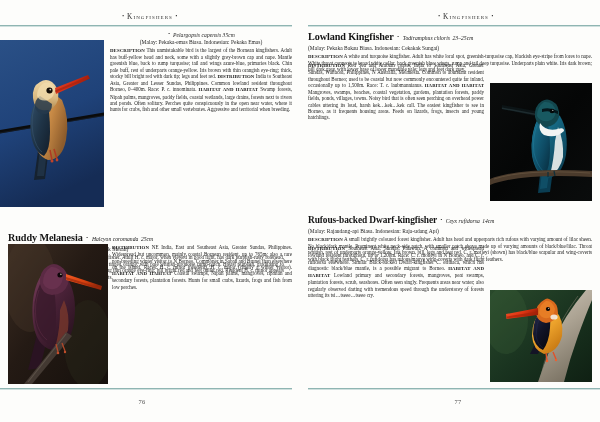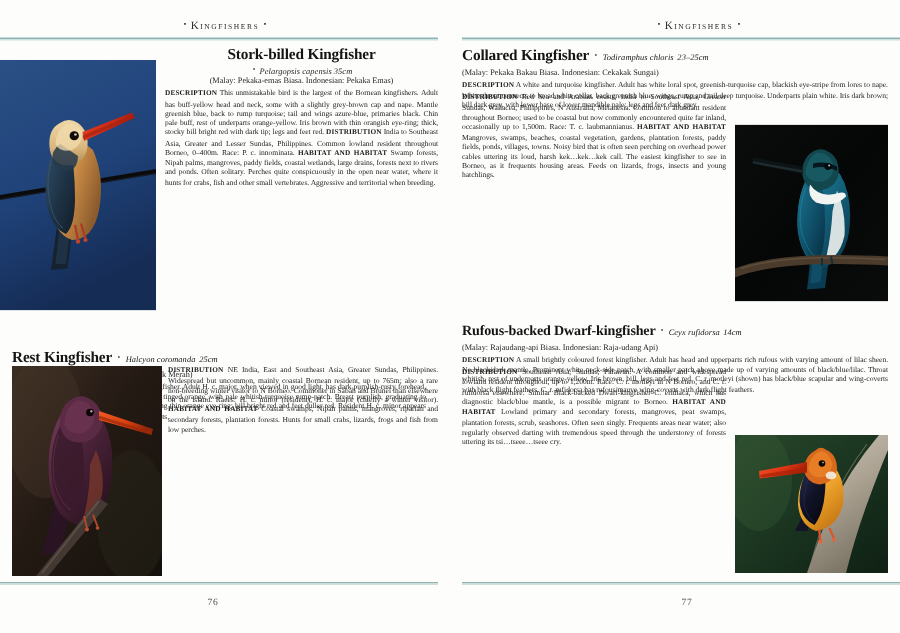--- a/index.html
+++ b/index.html
@@ -158,43 +158,40 @@
         <path d="M55 48 L88 35 L90 38.5 L56 54 Z" fill="url(#billg)"></path>
         <path d="M55 50.5 L88 36.5 L89 38.6 L55.5 52.6 Z" fill="#a82410" opacity="0.75"></path>
 
         <path d="M50 110 L52 120 M54 109 L57 119" stroke="#b03a22" stroke-width="1.5" fill="none"></path>
         <circle cx="52" cy="121" r="1.5" fill="#c24328"></circle>
         <circle cx="57" cy="120" r="1.4" fill="#c24328"></circle>
       </svg>
     </div>
 
     <div class="account" id="acct-stork">
-      <div class="sp-title">
-        <span>Stork-billed Kingfisher</span>
-      </div>
       <div class="vern">
         <span class="sq">▪</span>
         <span class="sci">Pelargopsis capensis</span>
         <span class="sci len">35cm</span>
         <br>
         <span>(Malay: Pekaka-emas Biasa. Indonesian: Pekaka Emas)</span>
       </div>
       <p class="body">
         <b class="caps">DESCRIPTION</b>
         <span>This unmistakable bird is the largest of the Bornean kingfishers. Adult has buff-yellow head and neck, some with a slightly grey-brown cap and nape. Mantle greenish blue, back to rump turquoise; tail and wings azure-blue, primaries black. Chin pale buff, rest of underparts orange-yellow. Iris brown with thin orangish eye-ring; thick, stocky bill bright red with dark tip; legs and feet red.</span>
         <b class="caps">DISTRIBUTION</b>
         <span>India to Southeast Asia, Greater and Lesser Sundas, Philippines. Common lowland resident throughout Borneo, 0–400m. Race: P. c. innominata.</span>
         <b class="caps">HABITAT AND HABITAT</b>
         <span>Swamp forests, Nipah palms, mangroves, paddy fields, coastal wetlands, large drains, forests next to rivers and ponds. Often solitary. Perches quite conspicuously in the open near water, where it hunts for crabs, fish and other small vertebrates. Aggressive and territorial when breeding.</span>
       </p>
     </div>
 
     <div class="account" id="ruddy-flow">
       <div class="sp-title" style="padding-left:8px;">
-        <span>Rest Kingfisher</span>
+        <span>Ruddy Melanesia</span>
         <span class="sq">▪</span>
         <span class="sci">Halcyon coromanda</span>
         <span class="sci len">25cm</span>
       </div>
       <div class="vern" style="padding-left:8px;">(Malay: Pekaka Belacan. Indonesian: Cekakak Merah)</div>
       <p class="body" style="padding-left:8px;width:284px;box-sizing:border-box;">
         <b class="caps">DESCRIPTION</b>
         <span>A distinctive ruddy-orange kingfisher. Adult H. c. major, when viewed in good light, has dark purplish-rusty forehead, face and side of neck. Rest of upperparts violet, tinged orange, with pale whitish-turquoise rump-patch. Breast purplish, graduating to orange-yellow belly. Iris dark grey with contrasting thin orange eye-ring; bill bright red and feet duller red. Resident H. c. minor appears rufous-brown with much less violaceous upperparts.</span>
       </p>
     </div>
@@ -264,21 +261,21 @@
       <span class="bullet">▪</span>
       <span class="rh-txt">Kingfishers</span>
       <span class="bullet">▪</span>
     </div>
     <div class="rule top"></div>
     <div class="rule bottom"></div>
     <div class="folio">77</div>
 
     <div class="account" id="acct-collared">
       <div class="sp-title">
-        <span>Collared Kingfisher</span>
+        <span>Lowland Kingfisher</span>
         <span class="sq">▪</span>
         <span class="sci">Todiramphus chloris</span>
         <span class="sci len">23–25cm</span>
       </div>
       <div class="vern">(Malay: Pekaka Bakau Biasa. Indonesian: Cekakak Sungai)</div>
       <p class="body" style="width:284px;">
         <b class="caps">DESCRIPTION</b>
         <span>A white and turquoise kingfisher. Adult has white loral spot, greenish-turquoise cap, blackish eye-stripe from lores to nape. White throat connects to broad white collar, back greenish blue; wings, rump and tail deep turquoise. Underparts plain white. Iris dark brown; bill dark grey, with lower base of lower mandible pale; legs and feet dark grey.</span>
       </p>
     </div>

